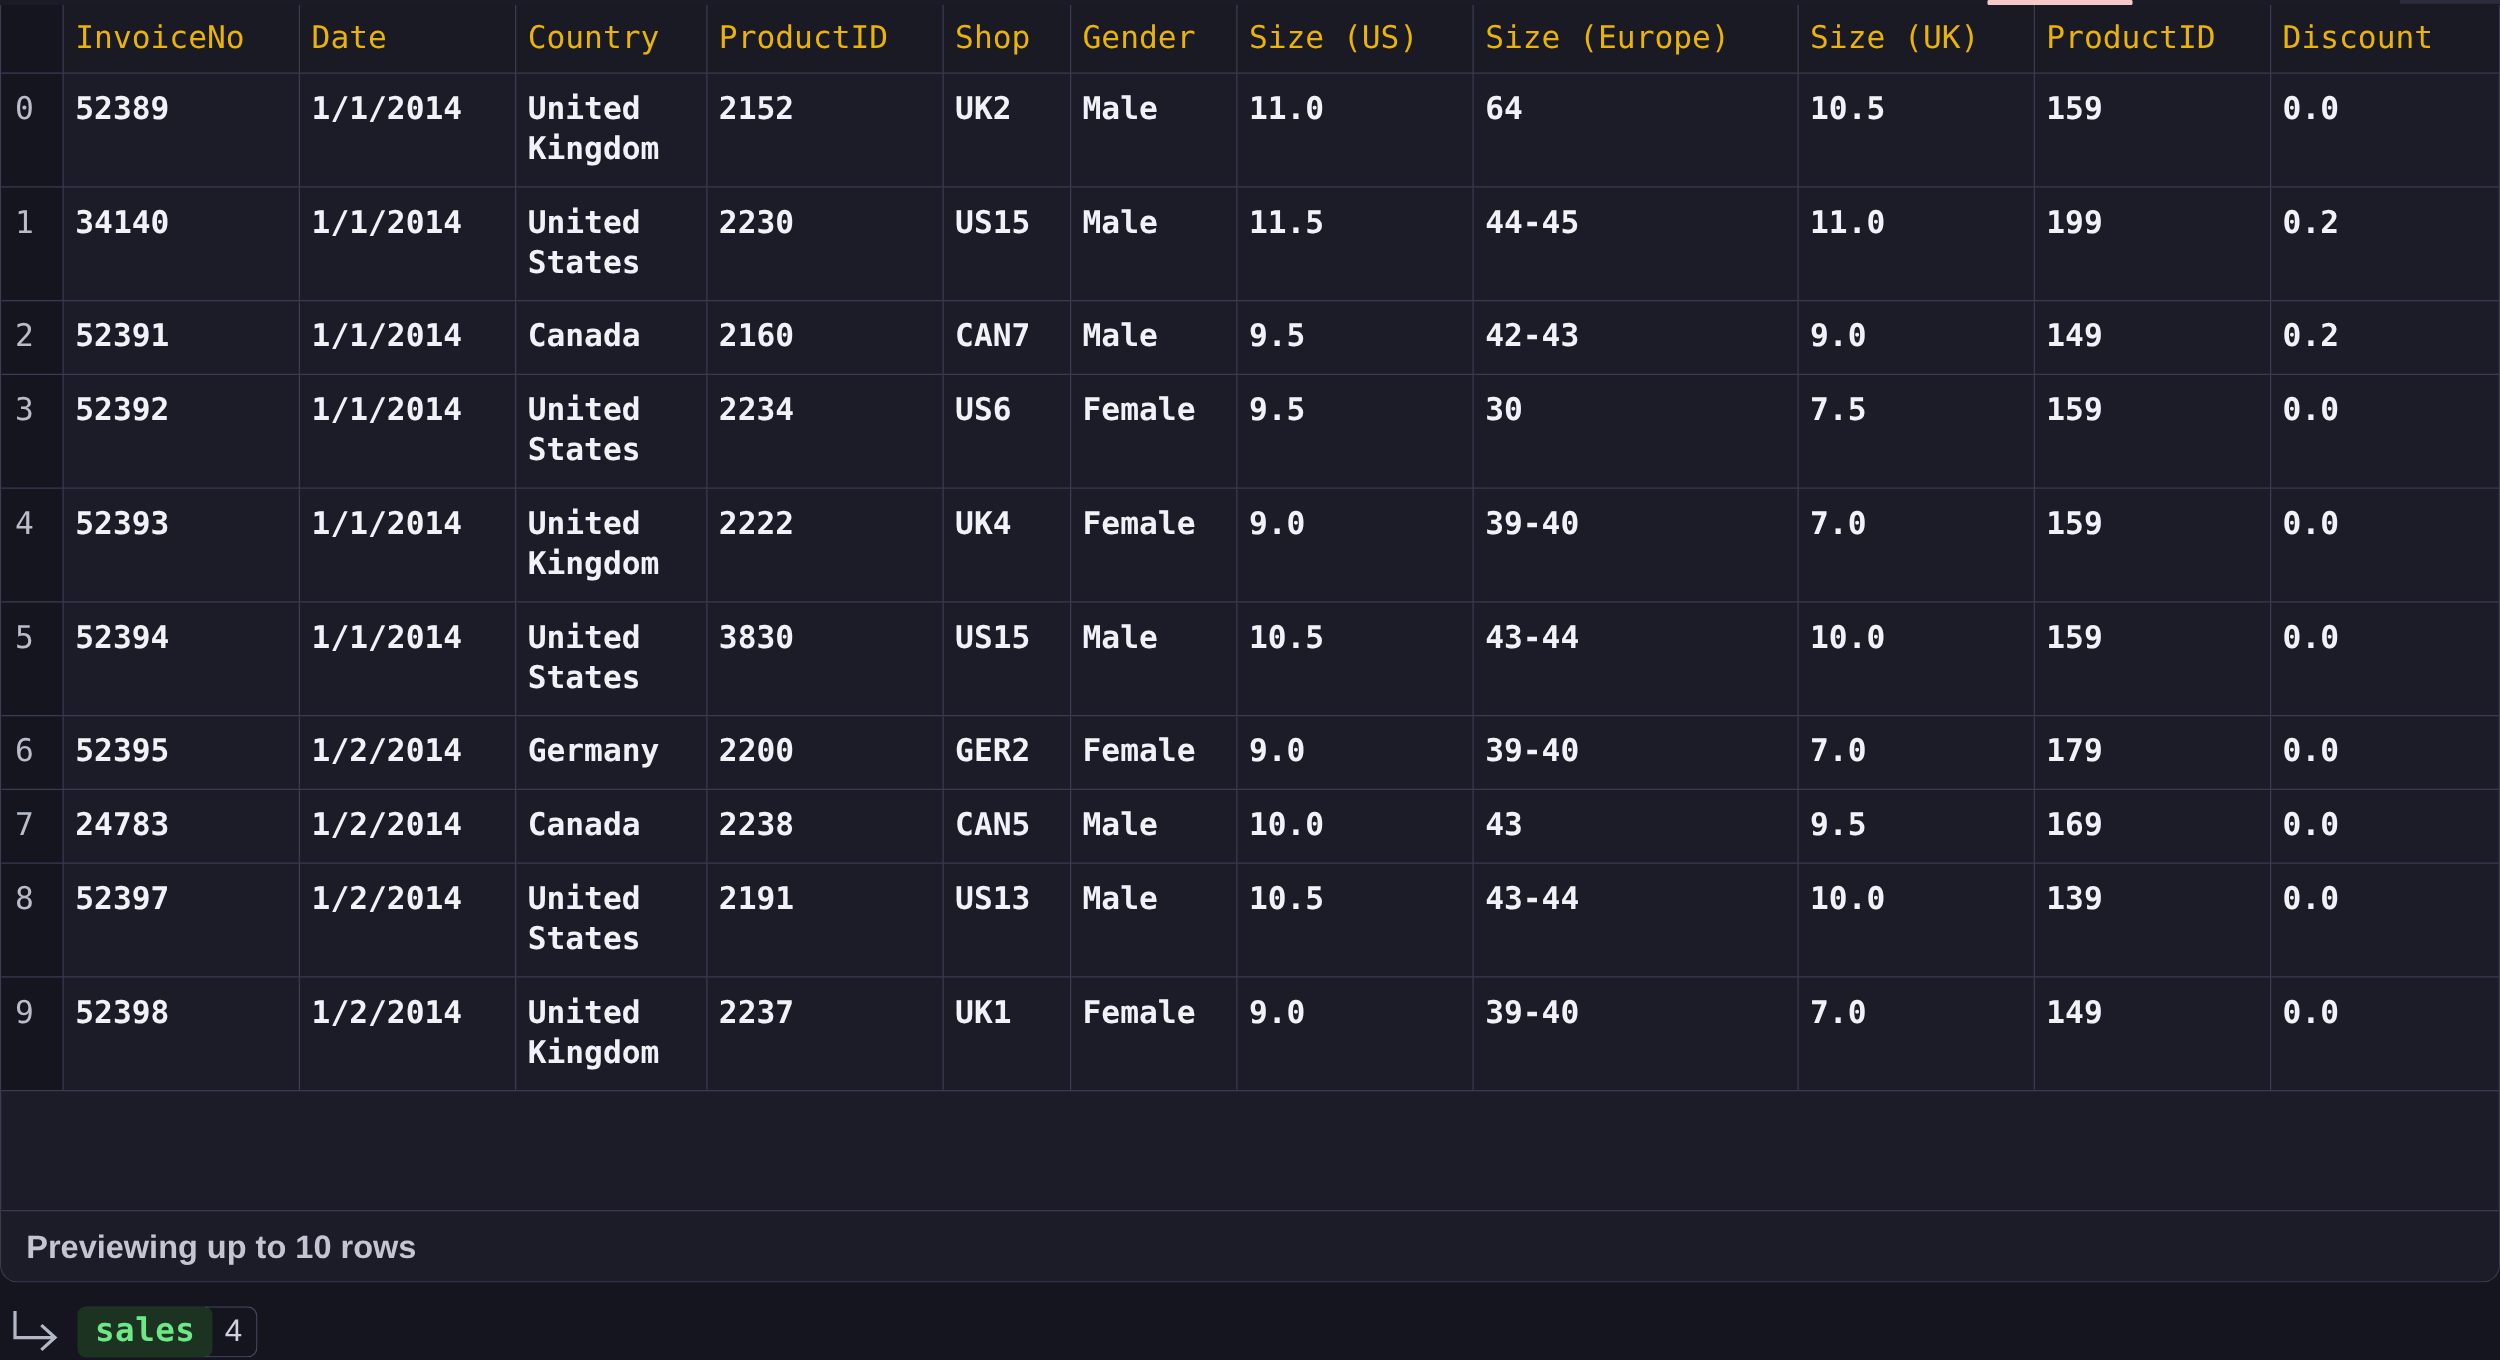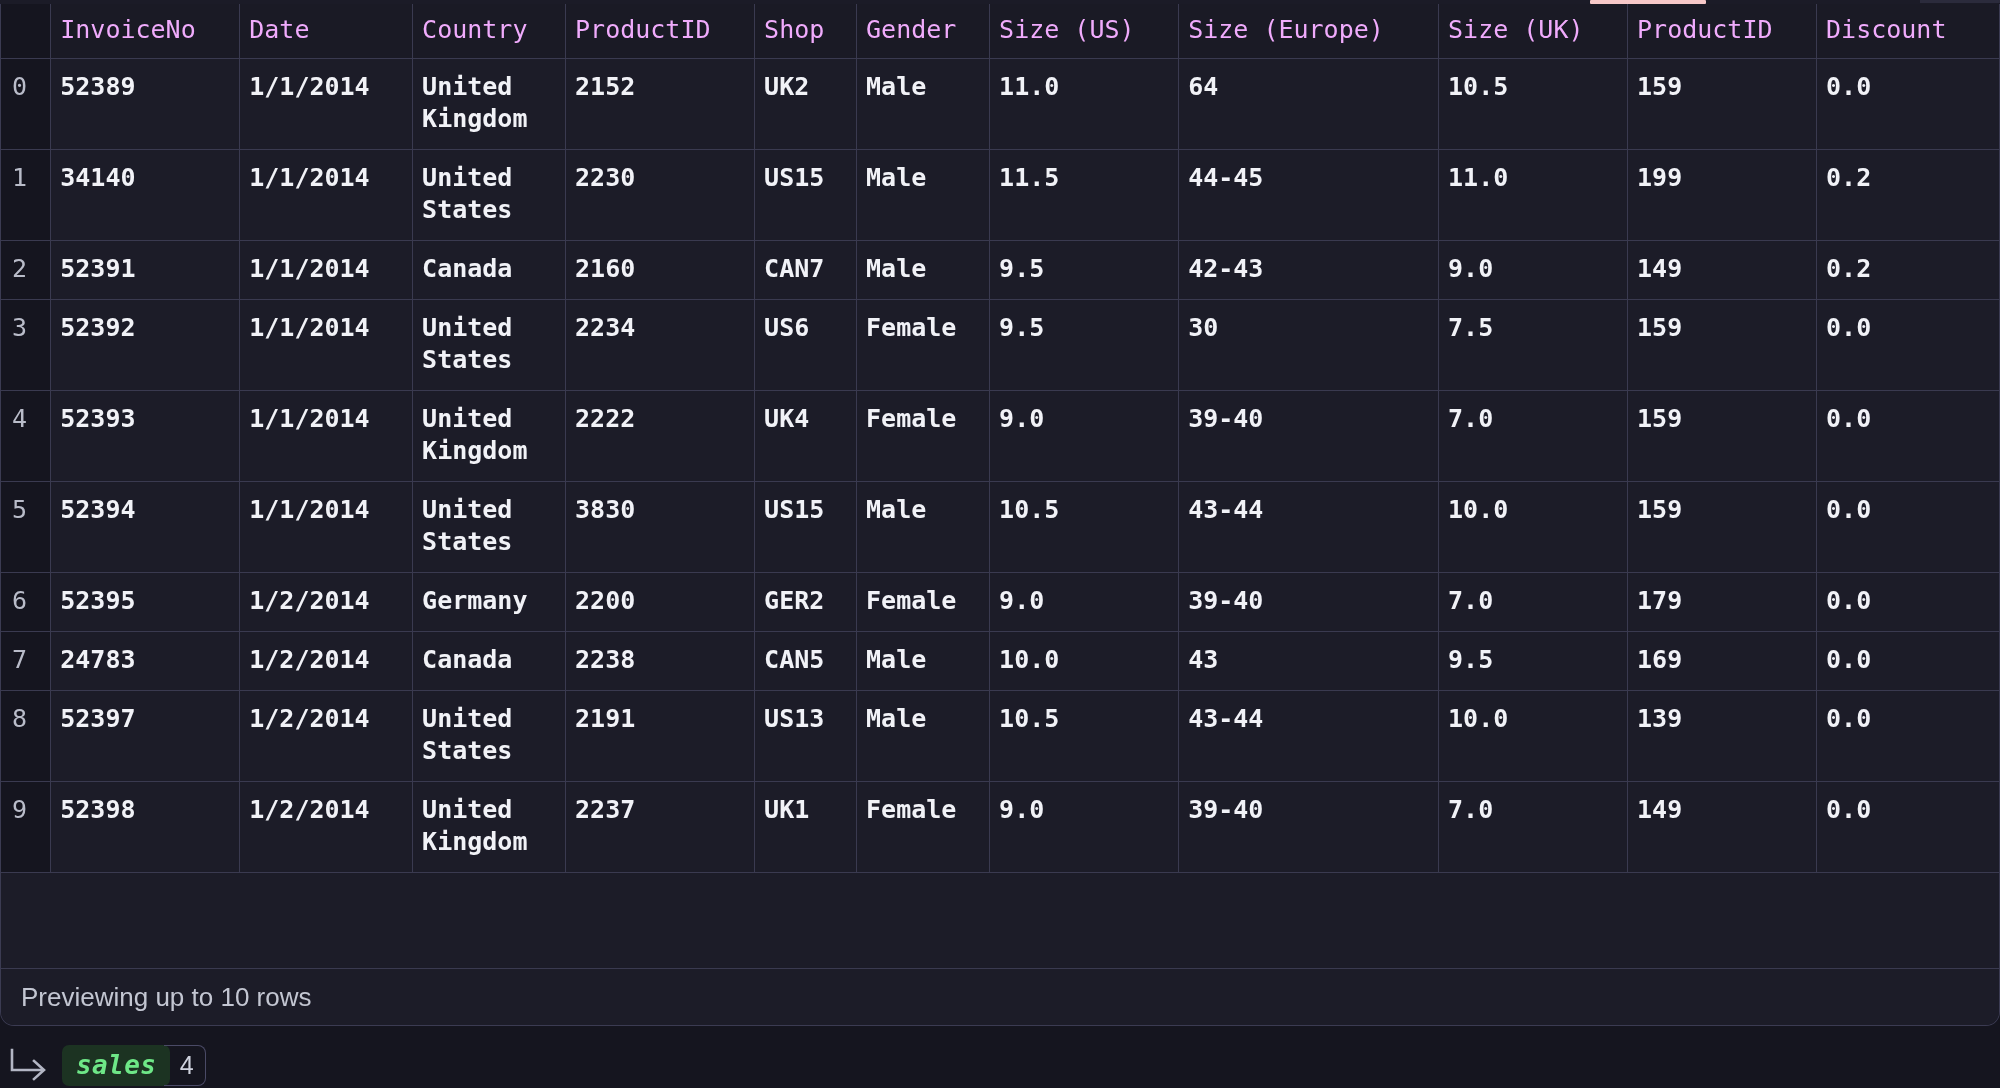--- a/index.html
+++ b/index.html
@@ -72,21 +72,21 @@
   table.df col.c-shop  { width: 82px;  }
   table.df col.c-gen   { width: 107px; }
   table.df col.c-szus  { width: 152px; }
   table.df col.c-szeu  { width: 209px; }
   table.df col.c-szuk  { width: 152px; }
   table.df col.c-unit  { width: 152px; }
   table.df col.c-disc  { width: 180px; }
 
   table.df thead th {
     background: #1a1a25;
-    color: #f0abfc;
+    color: #eab308;
     font-weight: 400;
     text-align: left;
     padding: 10px 9px 12px 9px;
     border-right: 1px solid #3a3a50;
     border-bottom: 1px solid #3a3a50;
     white-space: nowrap;
     overflow: hidden;
     height: 44px;
     vertical-align: middle;
   }
@@ -122,21 +122,21 @@
     background: #1c1c28;
     border-top: 1px solid #3a3a50;
     display: flex;
     align-items: center;
     padding-left: 20px;
   }
   #preview-footer .preview-text {
     font-family: "Liberation Sans", "DejaVu Sans", sans-serif;
     font-size: 26px;
     color: #c3c6d2;
-    font-weight: 400;
+    font-weight: 700;
   }
 
   
   #chip-row {
     position: absolute;
     left: 0;
     top: 1042px;
     width: 2000px;
     height: 46px;
     display: flex;
@@ -164,21 +164,20 @@
     display: flex;
     align-items: center;
     background: #1c3322;
     color: #6ee787;
     font-family: "DejaVu Sans Mono", "Liberation Mono", monospace;
     font-weight: 700;
     font-size: 26px;
     padding: 0 14px;
     border-radius: 7px;
     letter-spacing: 0.4px;
-    font-style: italic;
   }
   .var-chip .count {
     display: flex;
     align-items: center;
     justify-content: center;
     min-width: 42px;
     color: #cfd2de;
     font-family: "Liberation Sans", "DejaVu Sans", sans-serif;
     font-size: 25px;
     border: 1px solid #4a4a66;

